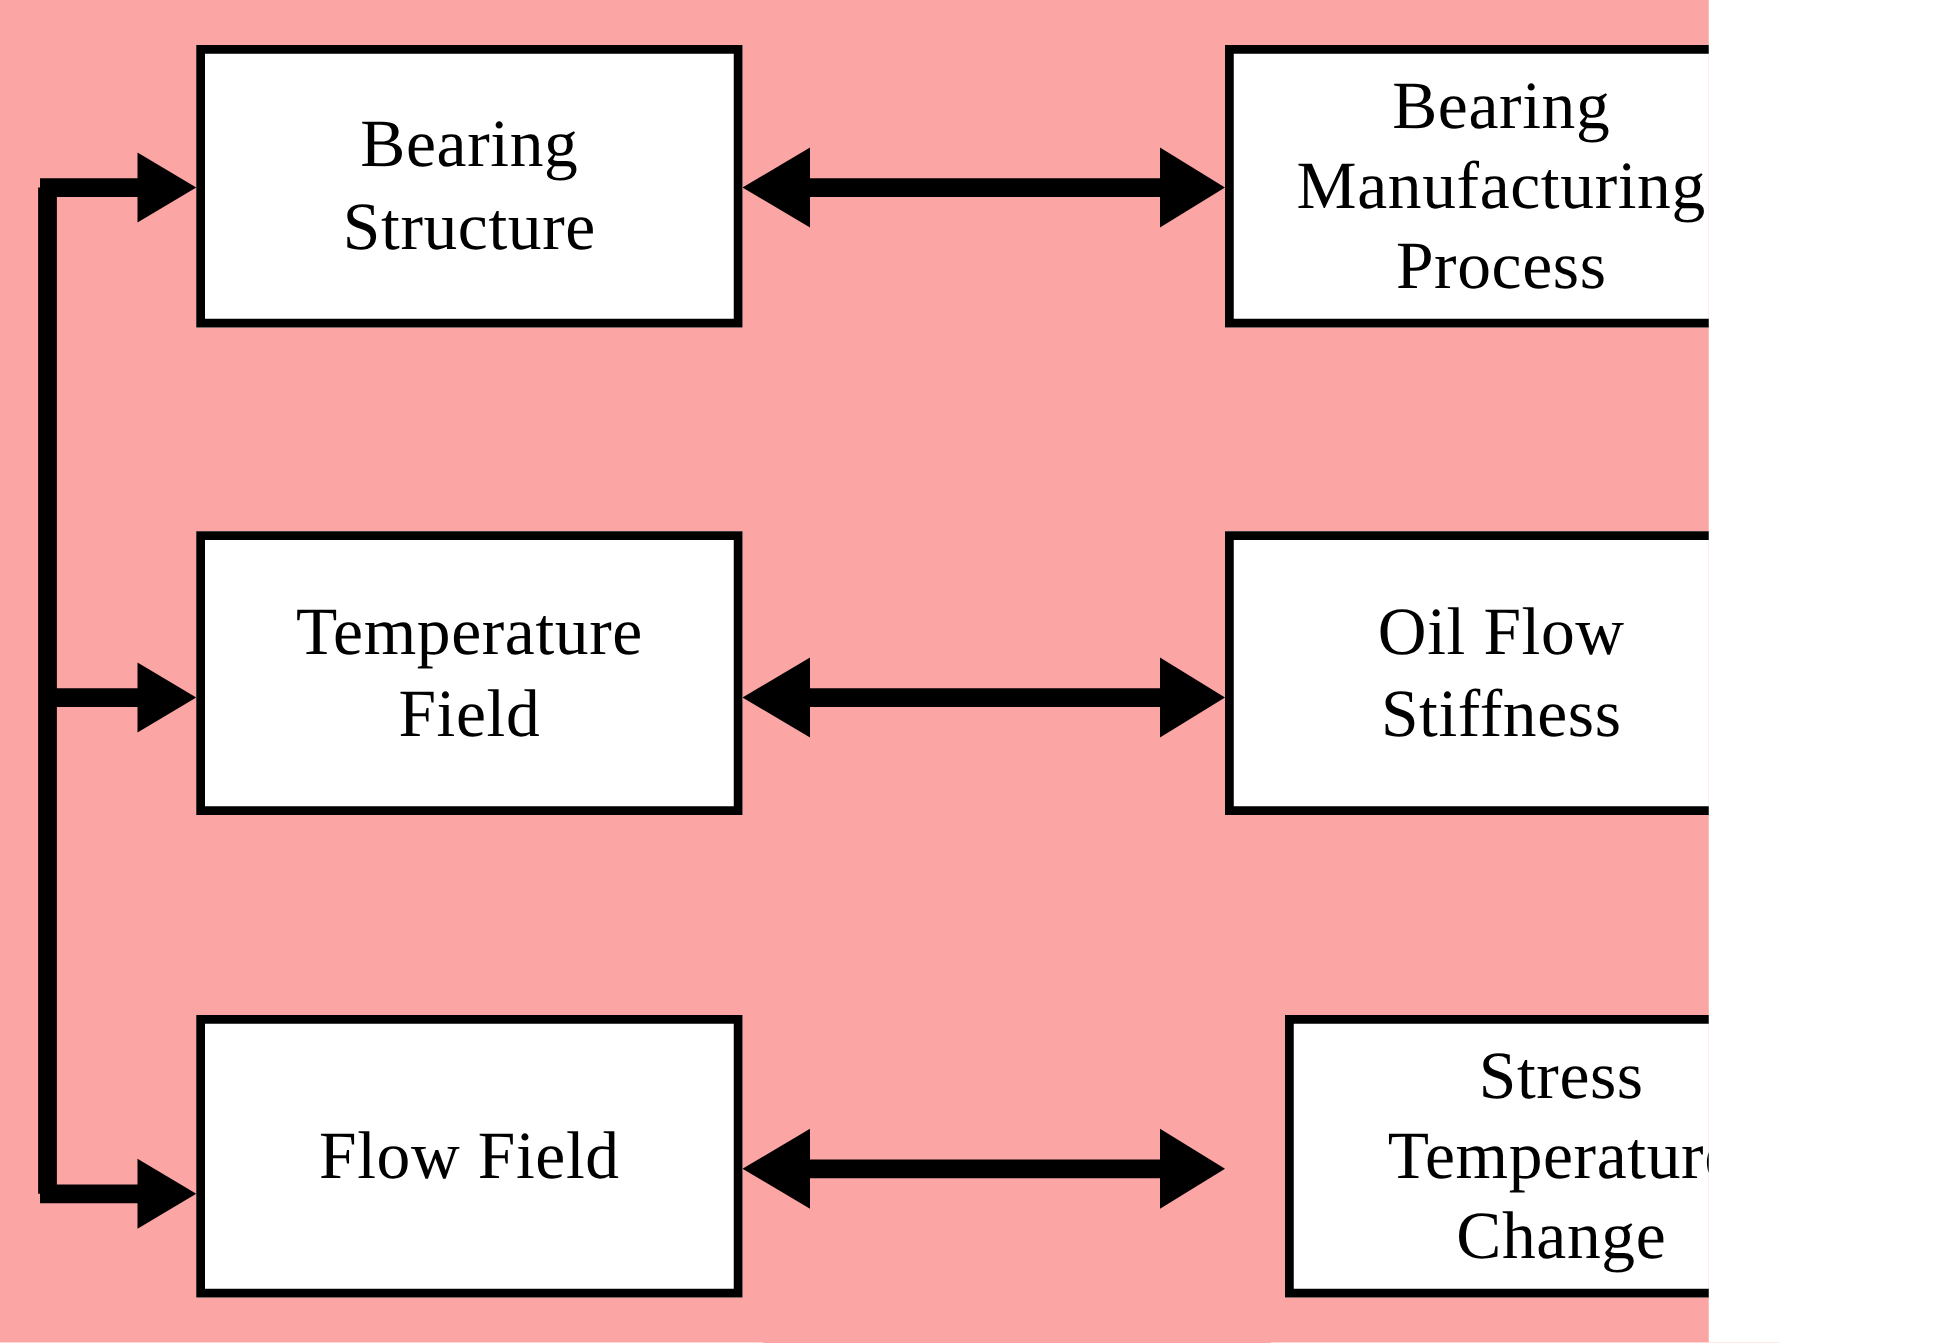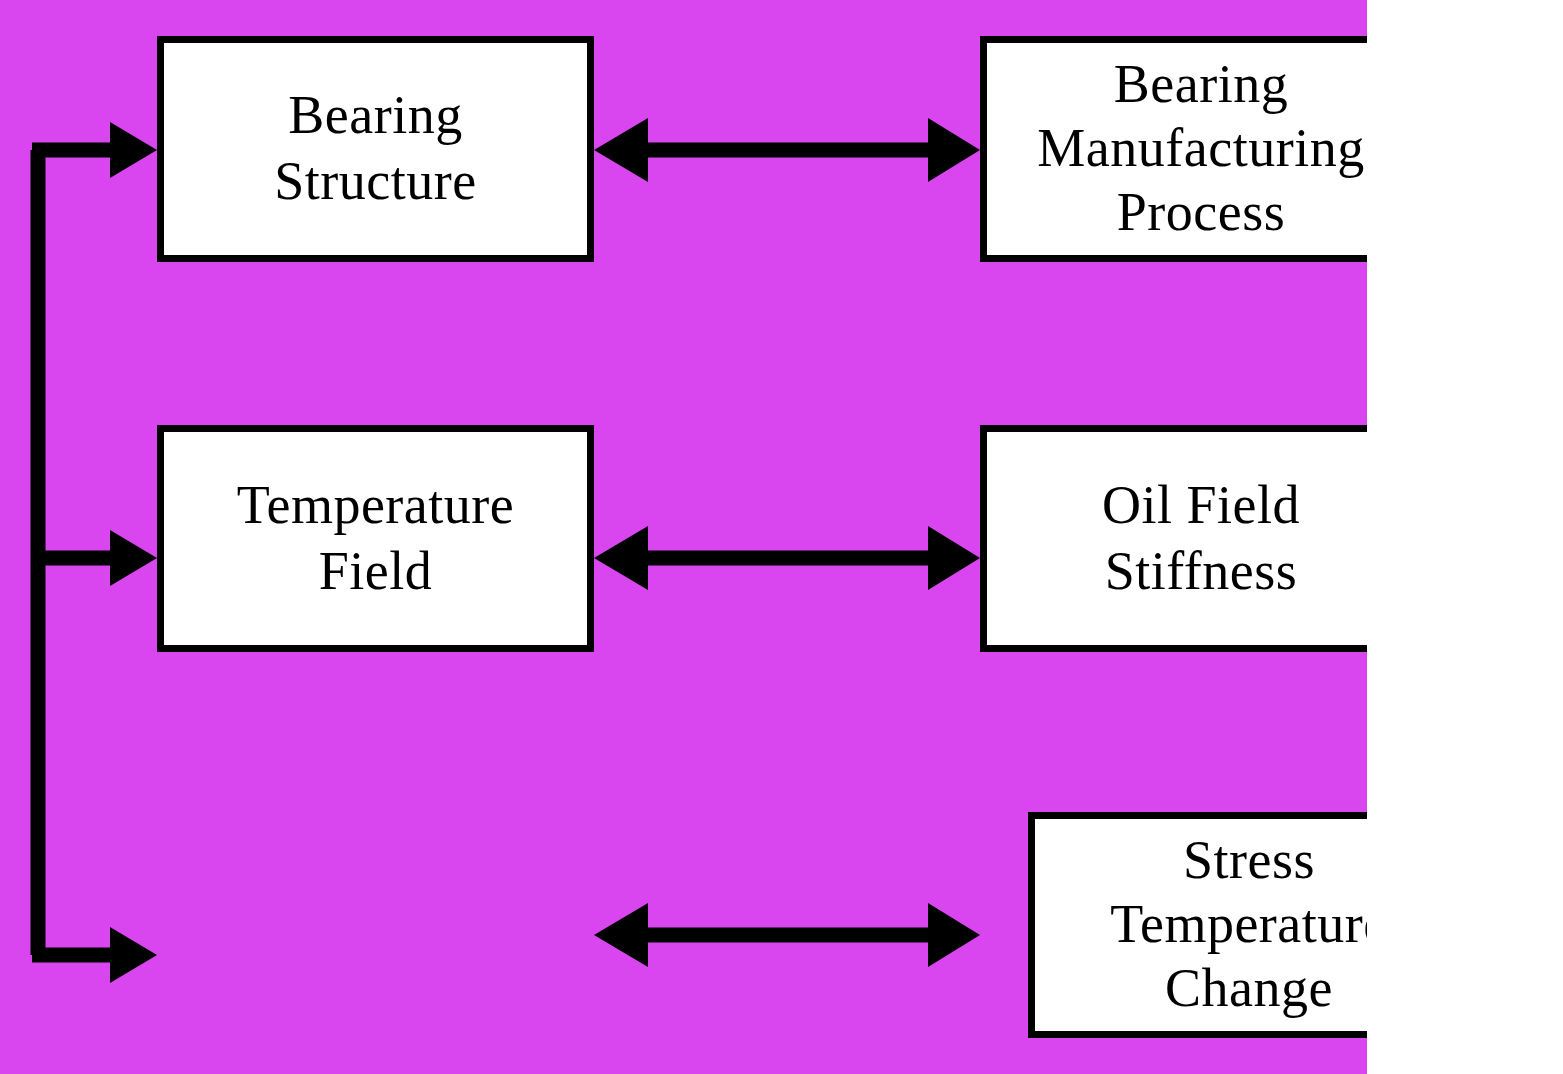--- a/index.html
+++ b/index.html
@@ -4,21 +4,21 @@
 <style>
   html, body {
     margin: 0;
     padding: 0;
     background: #ffffff;
   }
   #canvas {
     position: relative;
     width: 1367px;
     height: 1074px;
-    background: #d946ef;
+    background: #fca5a5;
     overflow: hidden;
   }
   #diagram-svg {
     position: absolute;
     left: 0;
     top: 0;
     width: 1563px;
     height: 1074px;
   }
   .node-box {
@@ -109,24 +109,27 @@
 Manufacturing
 Process</div>
   </div>
 
   <div class="node-box" style="left:157px; top:425px; width:437px; height:227px;">
     <div class="node-label">Temperature
 Field</div>
   </div>
 
   <div class="node-box" style="left:980px; top:425px; width:442px; height:227px;">
-    <div class="node-label">Oil Field
+    <div class="node-label">Oil Flow
 Stiffness</div>
   </div>
 
+  <div class="node-box" style="left:157px; top:812px; width:437px; height:226px;">
+    <div class="node-label">Flow Field</div>
+  </div>
 
   <div class="node-box" style="left:1028px; top:812px; width:442px; height:226px;">
     <div class="node-label small-gap">Stress
 Temperature
 Change</div>
   </div>
 
 </div>
 
 </body></html>

